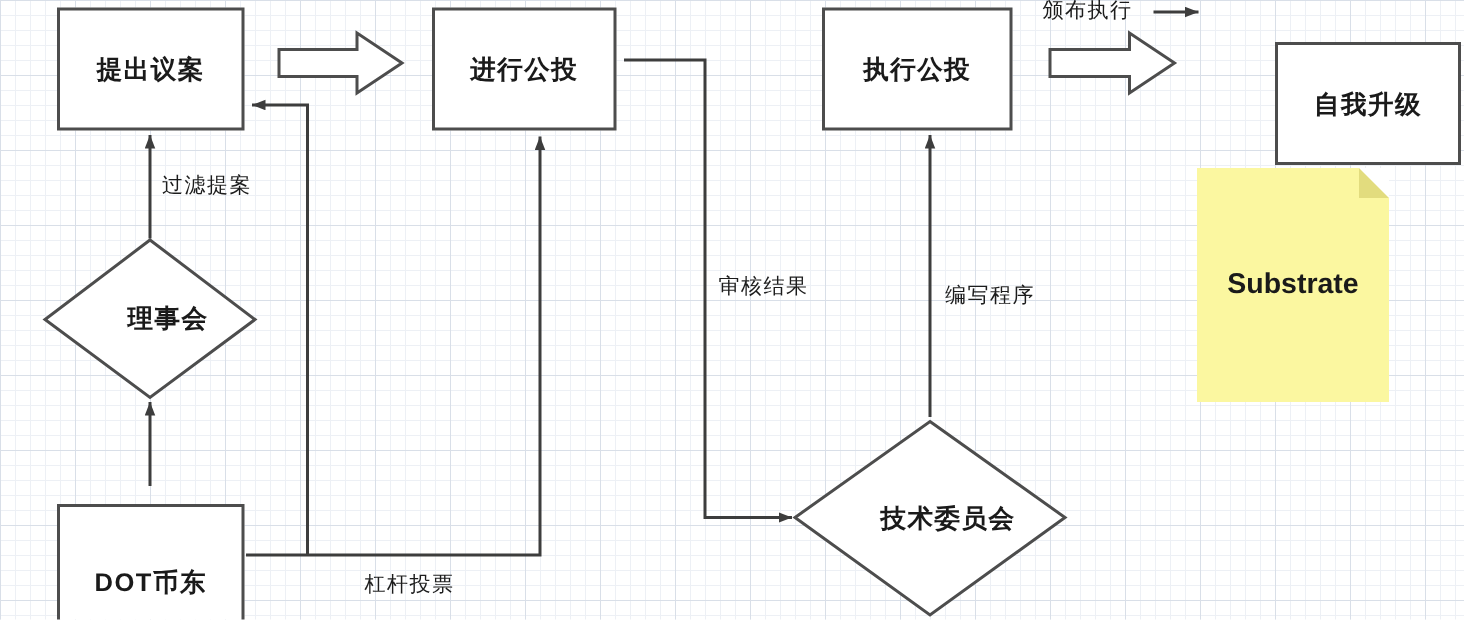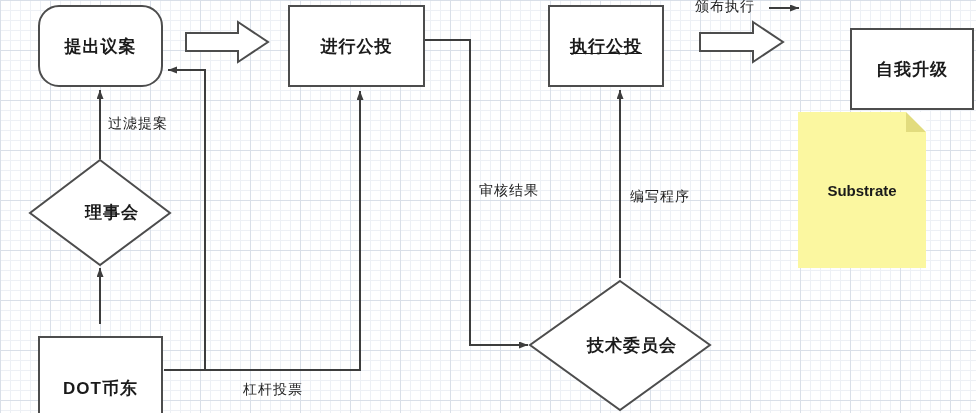--- a/index.html
+++ b/index.html
@@ -25,21 +25,21 @@
     position:absolute;display:flex;align-items:center;justify-content:center;
     font-size:17px;font-weight:700;color:#1a1a1a;pointer-events:none;letter-spacing:1px;margin-left:12px;
   }
   .edge-label{
     position:absolute;font-size:14px;color:#1c1c1c;white-space:nowrap;letter-spacing:1px;
   }
   .note{
     position:absolute;left:798px;top:112px;width:128px;height:156px;
     background:#fbf7a0;
     display:flex;align-items:center;justify-content:center;
-    font-size:15px;font-weight:700;color:#1a1a1a;
+    font-size:19px;font-weight:700;color:#1a1a1a;
   }
   .note .fold{
     position:absolute;top:0;right:0;width:0;height:0;border-style:solid;
     border-width:0 20px 20px 0;
     border-color:#ffffff #ffffff #e2dc7e #e2dc7e;
   }
 </style>
 </head>
 <body>
 
@@ -68,29 +68,29 @@
 
     <polygon points="186,33 238,33 238,22 268,42 238,62 238,51 186,51" fill="#ffffff" stroke="#4d4d4d" stroke-width="2"></polygon>
 
     <polygon points="700,33 753,33 753,22 783,42 753,62 753,51 700,51" fill="#ffffff" stroke="#4d4d4d" stroke-width="2"></polygon>
 
     <polygon points="100,160 170,213 100,265 30,213" fill="#ffffff" stroke="#4d4d4d" stroke-width="2"></polygon>
 
     <polygon points="620,281 710,345 620,410 530,345" fill="#ffffff" stroke="#4d4d4d" stroke-width="2"></polygon>
   </svg>
 
-  <div class="node" style="left:38px;top:5px;width:125px;height:82px;border-radius:21px;">
+  <div class="node" style="left:38px;top:5px;width:125px;height:82px;">
     <span>提出议案</span>
   </div>
 
-  <div class="node" style="left:288px;top:5px;width:137px;height:82px;">
+  <div class="node" style="left:288px;top:5px;width:123px;height:82px;">
     <span>进行公投</span>
   </div>
 
-  <div class="node" style="left:548px;top:5px;width:116px;height:82px;text-decoration:underline;">
+  <div class="node" style="left:548px;top:5px;width:127px;height:82px;">
     <span>执行公投</span>
   </div>
 
   <div class="node" style="left:850px;top:5px;width:124px;height:82px;margin-top:23px;">
     <span>自我升级</span>
   </div>
 
   <div class="node" style="left:38px;top:336px;width:125px;height:104px;">
     <span>DOT币东</span>
   </div>

